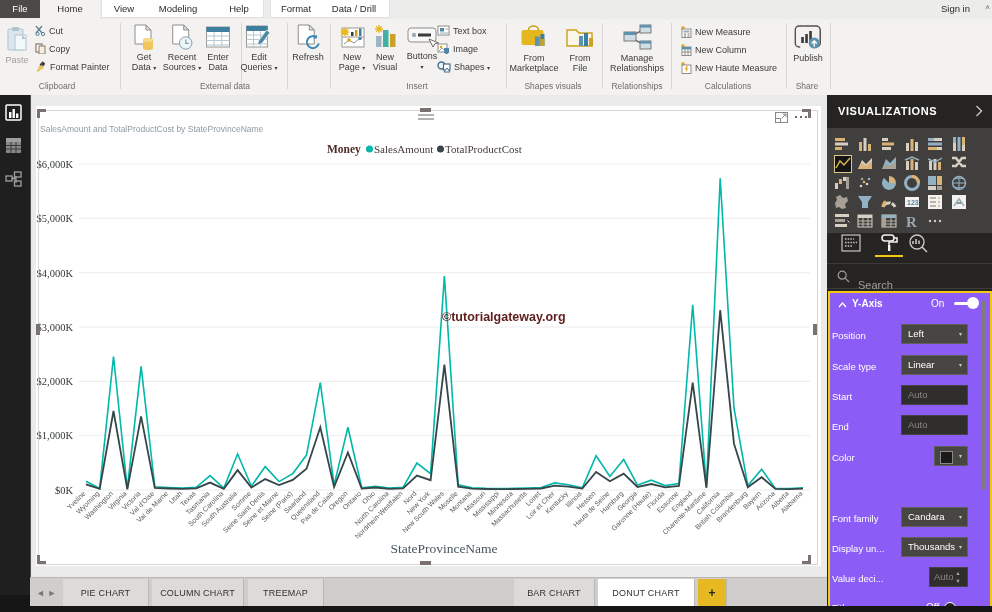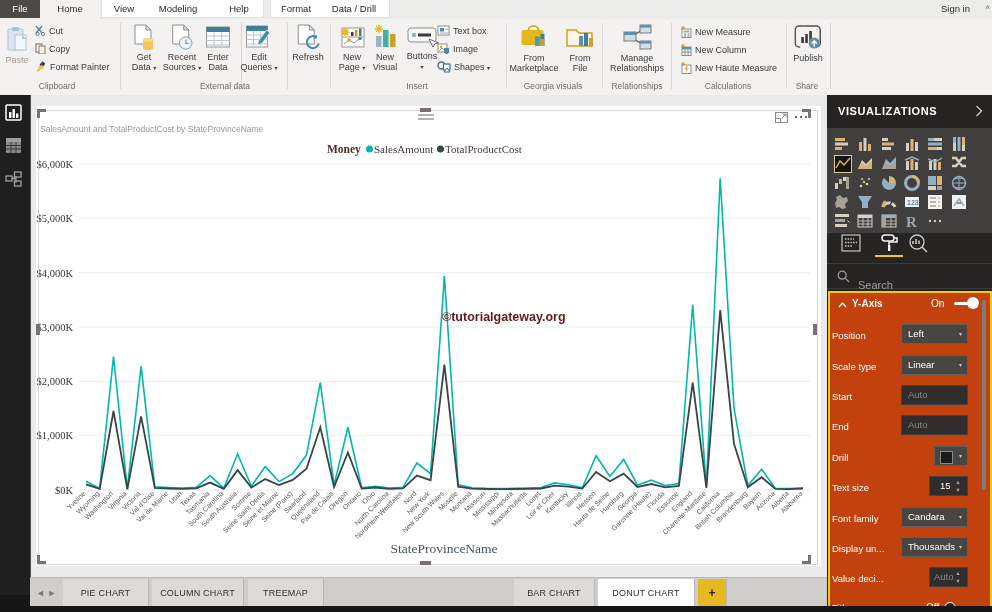--- a/index.html
+++ b/index.html
@@ -65,21 +65,21 @@
   <div class="gsep" style="left:287px"></div>
   <div class="gsep" style="left:330px"></div>
   <div class="gsep" style="left:506px"></div>
   <div class="gsep" style="left:602px"></div>
   <div class="gsep" style="left:671px"></div>
   <div class="gsep" style="left:786px"></div>
   <div class="gsep" style="left:830px"></div>
   <div class="glabel" style="left:57px">Clipboard</div>
   <div class="glabel" style="left:225px">External data</div>
   <div class="glabel" style="left:417px">Insert</div>
-  <div class="glabel" style="left:553px">Georgia visuals</div>
+  <div class="glabel" style="left:553px">Shapes visuals</div>
   <div class="glabel" style="left:637px">Relationships</div>
   <div class="glabel" style="left:728px">Calculations</div>
   <div class="glabel" style="left:807px">Share</div>
 
   <div class="bigbtn" style="left:17px;top:7px;color:#a2a09e">
     <svg width="24" height="28" viewBox="0 0 24 28">
           <rect x="3" y="3" width="15" height="21" rx="1" fill="#dce6ec" stroke="#afc3cf"></rect>
           <rect x="7" y="1" width="7" height="4" rx="1" fill="#afc3cf"></rect>
           <rect x="10" y="9" width="11" height="15" fill="#f3f8fa" stroke="#afc3cf"></rect>
           <path d="M17 9 l4 4 h-4 z" fill="#afc3cf"></path>
@@ -591,21 +591,21 @@
   <div class="abs" style="left:48px;top:160px;width:28px;height:2px;background:#f2c811"></div>
 
   <div class="abs" style="left:0px;top:168px;width:165px;height:24px;border-top:1px solid #3b3a39;border-bottom:1px solid #3b3a39">
     <svg class="abs" style="left:10px;top:6px" width="13" height="13" viewBox="0 0 13 13">
           <circle cx="5.2" cy="5.2" r="4" fill="none" stroke="#a19f9d" stroke-width="1.2"></circle>
           <path d="M8.2 8.2 L12 12" stroke="#a19f9d" stroke-width="1.2"></path>
         </svg>
     <div class="abs" style="left:31px;top:15px;font-size:11px;color:#a19f9d">Search</div>
   </div>
 
-  <div id="ypane" class="abs" style="left:1px;top:196px;width:160px;height:315px;border:2px solid #f2c811;background:#c2410c">
+  <div id="ypane" class="abs" style="left:1px;top:196px;width:160px;height:315px;border:2px solid #f2c811;background:#8b5cf6">
     <svg class="abs" style="left:8px;top:9px" width="9" height="6" viewBox="0 0 9 6">
           <path d="M1 5 L4.5 1 L8 5" fill="none" stroke="#fff" stroke-width="1.3"></path>
         </svg>
     <div class="abs" style="left:22px;top:5px;font-size:10px;font-weight:bold;color:#fff">Y-Axis</div>
     <div class="abs" style="left:101px;top:5px;font-size:10px;color:#fff">On</div>
     <div class="abs" style="left:124px;top:9px;width:22px;height:3px;background:#fff;border-radius:2px"></div>
     <div class="abs" style="left:137px;top:4px;width:12px;height:12px;background:#fff;border-radius:50%"></div>
     <div class="ffrow" style="top:29px">
           <span class="lab">Position</span>
           <span class="drop">Left<span class="dc">▾</span></span>
@@ -616,29 +616,25 @@
         </div>
     <div class="ffrow" style="top:90px">
           <span class="lab">Start</span>
           <span class="inpt">Auto</span>
         </div>
     <div class="ffrow" style="top:120px">
           <span class="lab">End</span>
           <span class="inpt">Auto</span>
         </div>
     <div class="ffrow" style="top:151px">
-          <span class="lab">Drill</span>
+          <span class="lab">Color</span>
       <span class="drop" style="left:102px;width:34px">
             <span class="abs" style="left:5px;top:4px;width:11px;height:11px;background:#1a1a1a;border:1px solid #8a8886"></span>
             <span class="dc">▾</span>
           </span>
-        </div>
-    <div class="ffrow" style="top:181px">
-          <span class="lab">Text size</span>
-      <span class="inpt" style="left:97px;width:39px;color:#fff;padding-left:10px">15<span class="spin">▲<br>▼</span></span>
         </div>
     <div class="ffrow" style="top:212px">
           <span class="lab">Font family</span>
           <span class="drop">Candara<span class="dc">▾</span></span>
         </div>
     <div class="ffrow" style="top:242px">
           <span class="lab">Display un...</span>
           <span class="drop">Thousands<span class="dc">▾</span></span>
         </div>
     <div class="ffrow" style="top:272px">

